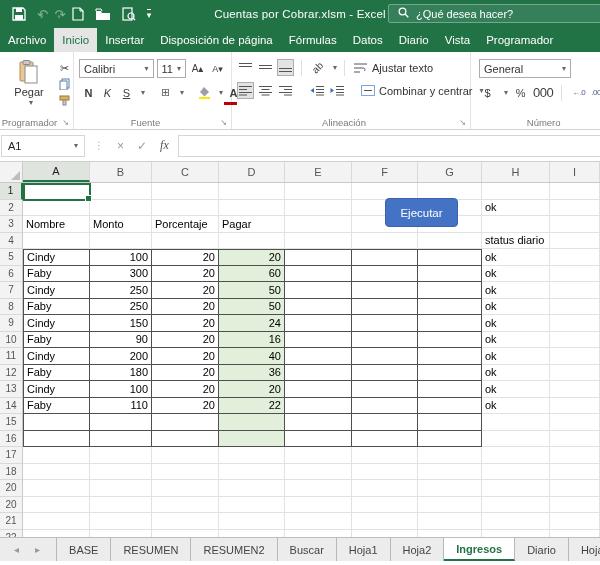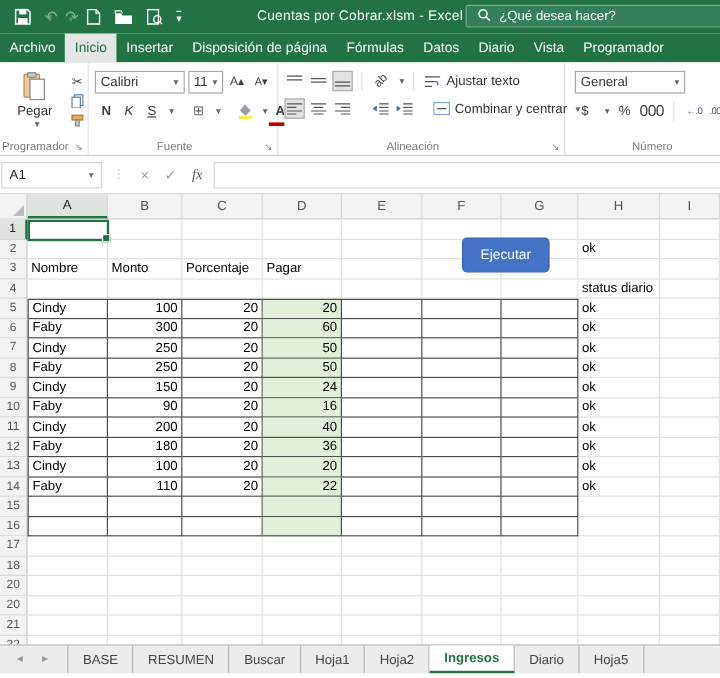--- a/index.html
+++ b/index.html
@@ -640,20 +640,21 @@
   </div>
 
 <div class="sheetbar">
   <div class="snav">
     <span>◂</span>
     <span>▸</span>
   </div>
   <div class="stabs">
       <div class="stab">BASE</div>
       <div class="stab">RESUMEN</div>
+      <div class="stab">RESUMEN2</div>
       <div class="stab">Buscar</div>
       <div class="stab">Hoja1</div>
       <div class="stab">Hoja2</div>
       <div class="stab active">Ingresos</div>
       <div class="stab">Diario</div>
       <div class="stab">Hoja5</div>
     </div>
 </div>
 
 </body></html>

